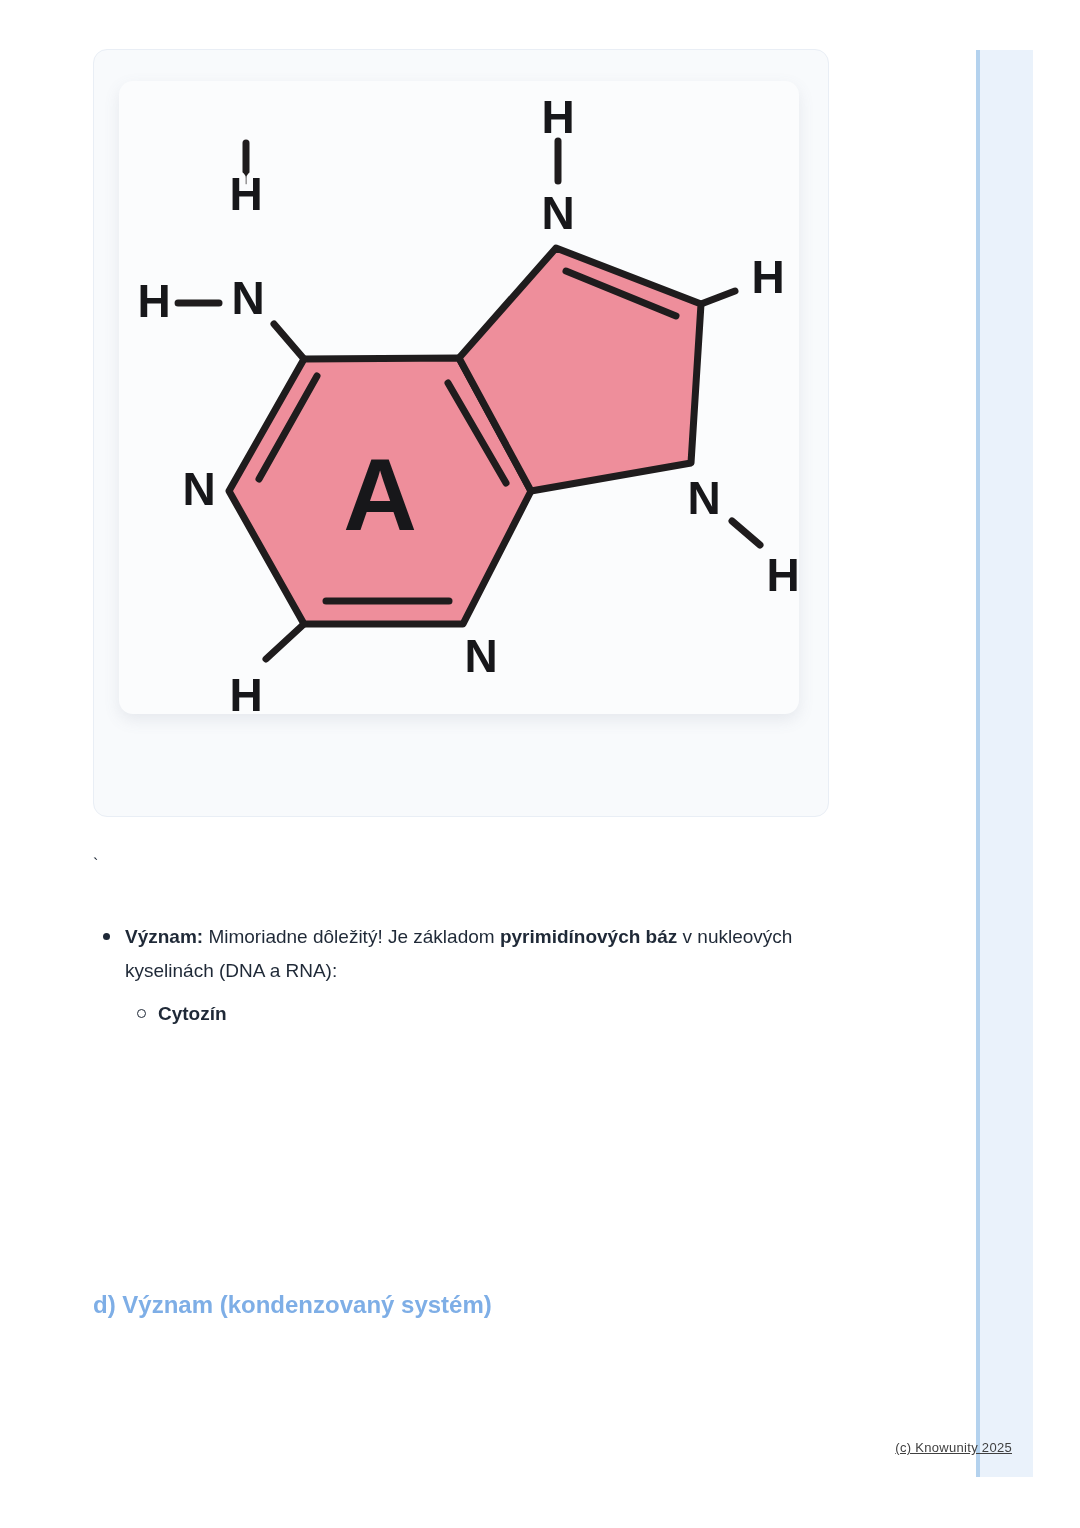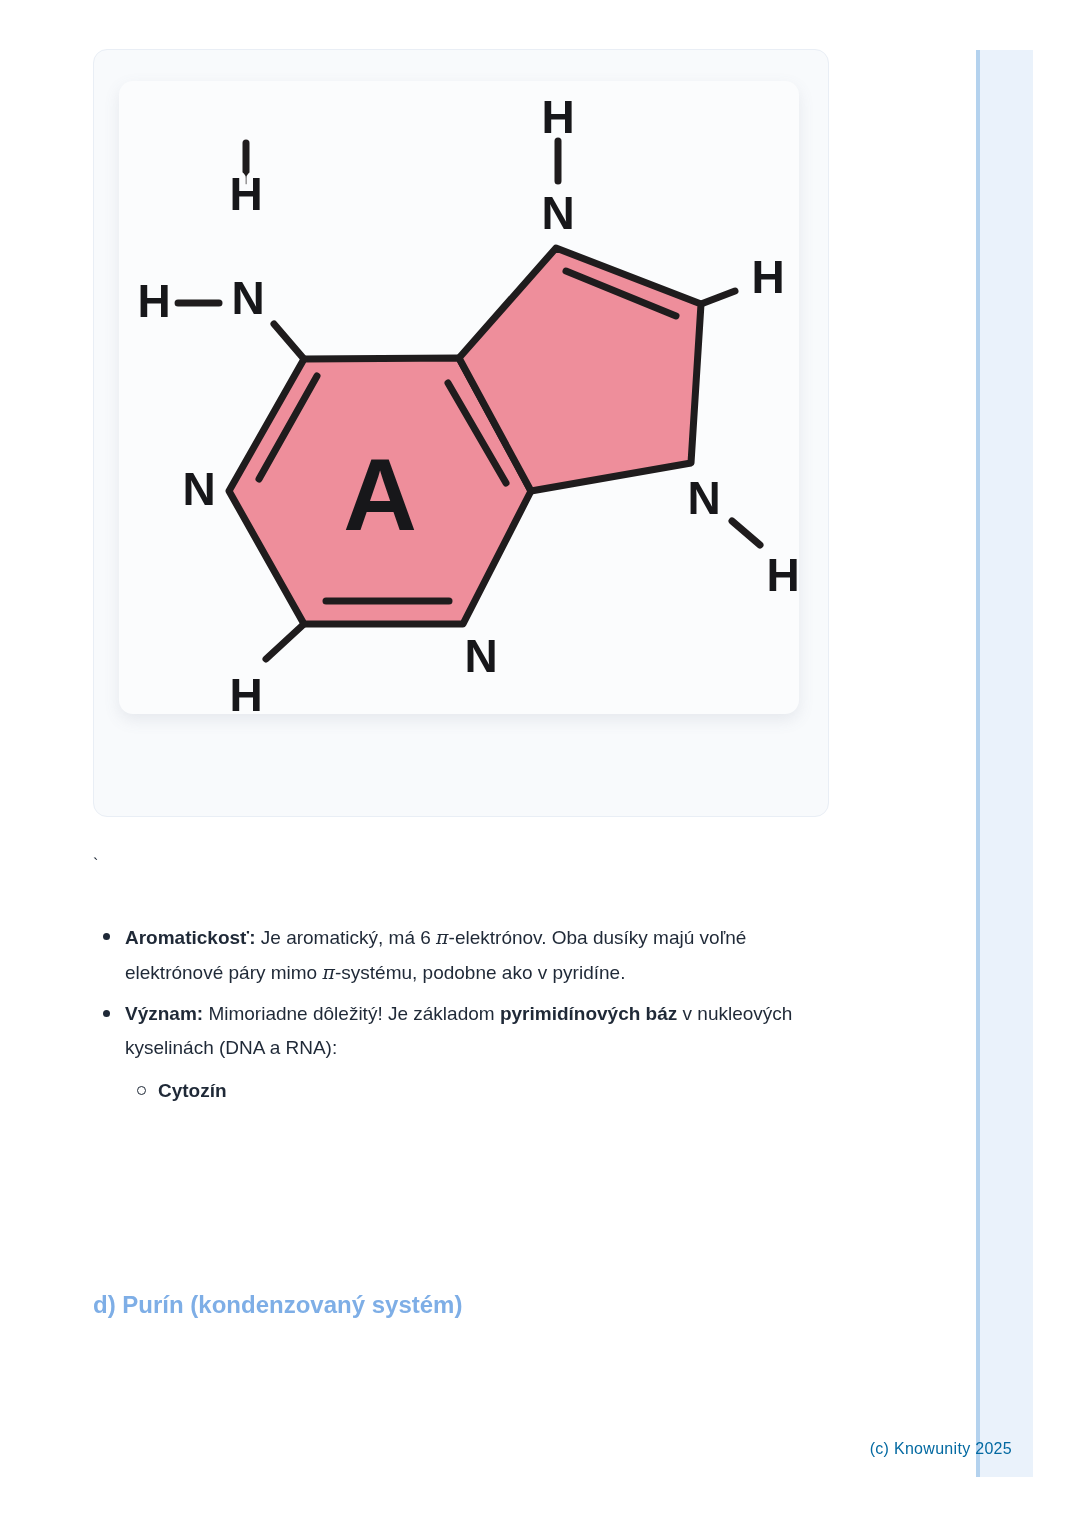--- a/index.html
+++ b/index.html
@@ -36,22 +36,22 @@
         border-radius:50%;border:1.5px solid #1f2937;background:transparent;}
   .seg-bold{font-weight:700;}
   .seg-pi{font-style:italic;font-family:"DejaVu Serif", serif;}
 
   
   .heading{position:absolute;left:93px;top:1291px;margin:0;font-size:24px;font-weight:700;}
 
   
   .strip{position:absolute;left:976px;top:50px;width:57px;height:1427px;box-sizing:border-box;
         background:rgba(216,232,247,0.55);border-left:4px solid #b4d2ee;z-index:2;}
-  .footer{position:absolute;right:68px;top:1440px;font-size:16px;color:#0369a1;
-        letter-spacing:0.3px;z-index:3;}
+  .footer{position:absolute;right:68px;top:1440px;font-size:13px;color:#404040;
+        letter-spacing:0.3px;z-index:3;text-decoration:underline;}
 </style>
 </head>
 <body>
 
 <div class="page">
 
   <div class="card">
     <div class="figure-box">
       <svg viewBox="0 0 680 633">
           <polygon points="110,410 185,278 340,277 412,410 344,543 185,543" fill="#ee8e9b" stroke="#1f1c1d" stroke-width="7" stroke-linejoin="round"></polygon>
@@ -79,26 +79,25 @@
           <text x="585" y="417" text-anchor="middle" dominant-baseline="central" class="atom">N</text>
           <text x="664" y="494" text-anchor="middle" dominant-baseline="central" class="atom">H</text>
           <text x="261" y="414" text-anchor="middle" dominant-baseline="central" class="center-label">A</text>
         </svg>
     </div>
   </div>
 
   <div class="tick">`</div>
 
   <ul class="main-list" id="bullet-list">
-      <li class="main-item"><span class="seg seg-bold">Aromatickosť:</span><span class="seg seg-normal"> Je aromatický, má 6 </span><span class="seg seg-pi">π</span><span class="seg seg-normal">-elektrónov. Oba dusíky majú voľné elektrónové páry mimo </span><span class="seg seg-pi">π</span><span class="seg seg-normal">-systému, podobne ako v pyridíne.</span></li>
       <li class="main-item"><span class="seg seg-bold">Význam:</span><span class="seg seg-normal"> Mimoriadne dôležitý! Je základom </span><span class="seg seg-bold">pyrimidínových báz</span><span class="seg seg-normal"> v nukleových kyselinách (DNA a RNA):</span><ul class="sub-list">
           <li class="sub-item"><span class="seg seg-bold">Cytozín</span></li>
         </ul></li>
     </ul>
 
-  <h2 class="heading" style="color: rgb(126, 174, 230);">d) Purín (kondenzovaný systém)</h2>
+  <h2 class="heading" style="color: rgb(126, 174, 230);">d) Význam (kondenzovaný systém)</h2>
 
 
   <div class="strip"></div>
 
   <div class="footer">(c) Knowunity 2025</div>
 
 </div>
 
 </body></html>

